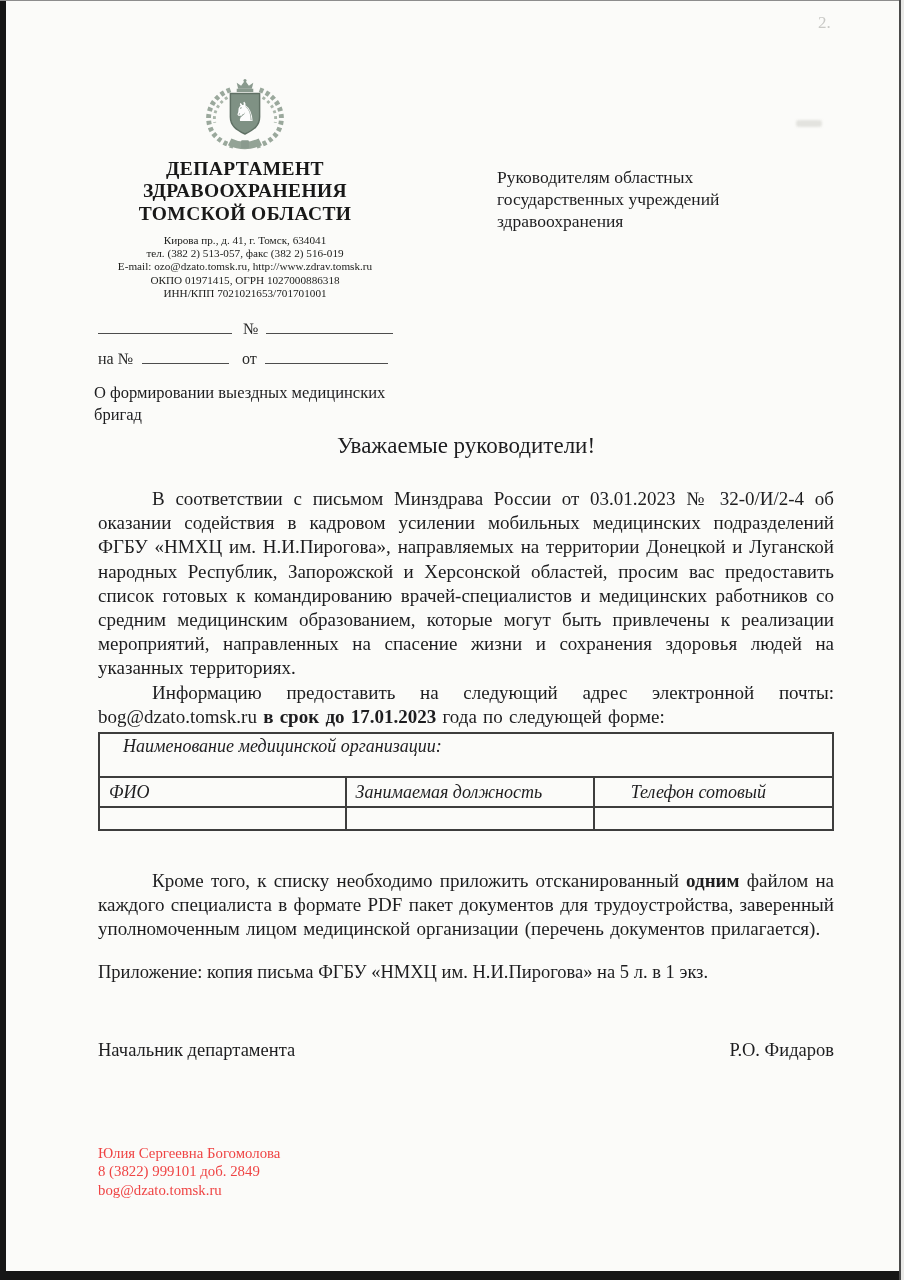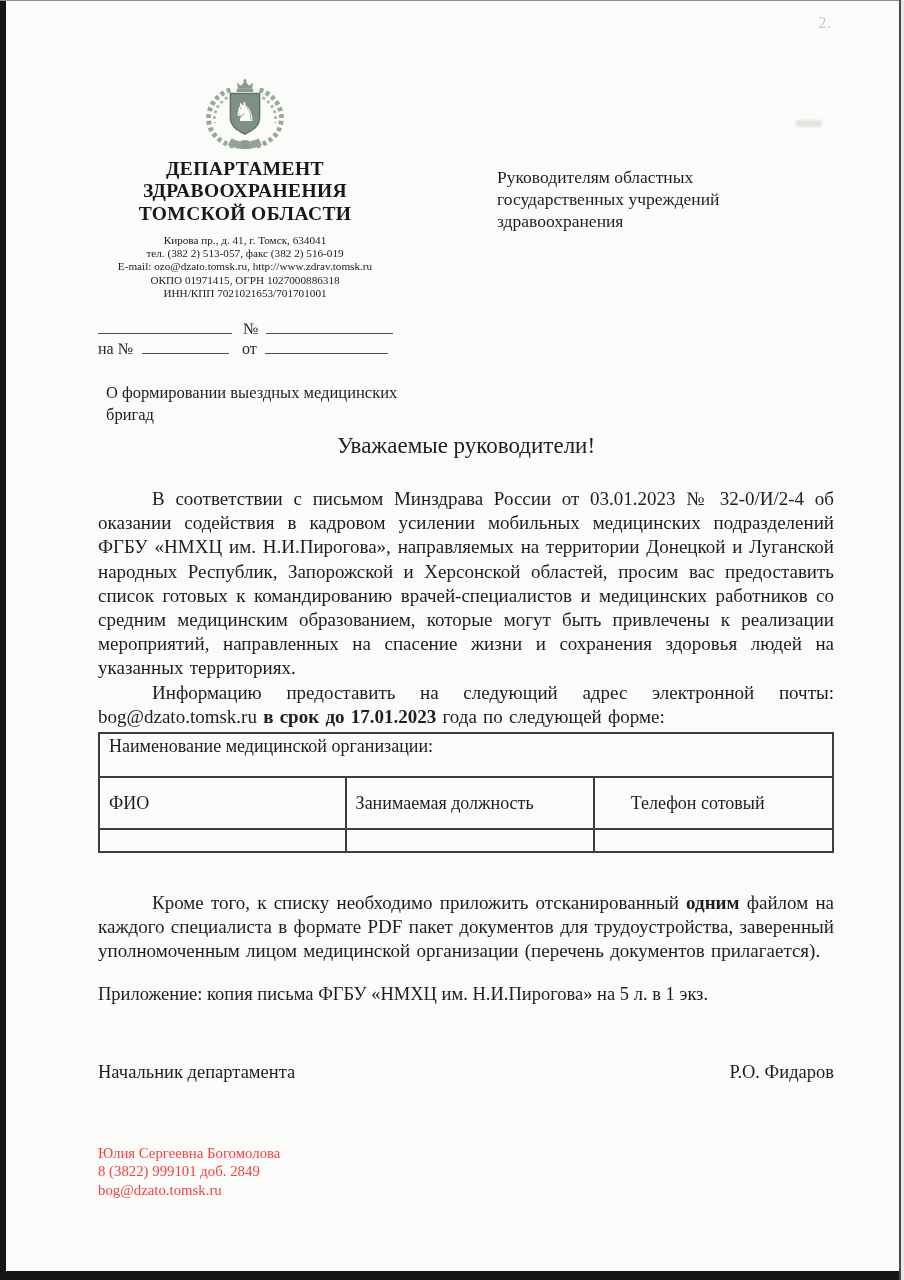--- a/index.html
+++ b/index.html
@@ -20,34 +20,34 @@
   
   .lh-left { position:absolute; left:64px; top:77px; width:350px; text-align:center; }
   .emblem { display:block; margin:0 auto; }
   .org-name { margin-top:4px; font-weight:bold; font-size:19.5px; line-height:22.3px; letter-spacing:0.4px; color:#181818; }
   .contact { margin-top:9px; font-size:11.2px; line-height:13.2px; color:#20211f; }
   .recipient { position:absolute; left:491px; top:165px; font-size:17.5px; line-height:22.2px; }
 
   
   .refs { position:absolute; left:92px; top:317px; font-size:16px; color:#2a2a2a; }
   .blank { display:inline-block; height:15px; border-bottom:1.6px solid #4d4d4d; vertical-align:baseline; }
-  .ref-row2 { margin-top:0; }
+  .ref-row2 { margin-top:10px; }
 
-  .subject { position:absolute; left:100px; top:381px; width:336px; font-size:16.5px; line-height:21.5px; }
+  .subject { position:absolute; left:88px; top:381px; width:336px; font-size:16.5px; line-height:21.5px; }
 
   
   .main { position:absolute; left:92px; top:433px; width:736px; }
   .salutation { text-align:center; font-size:23px; line-height:24px; margin:0 0 29px 0; }
   p.para { margin:0; font-size:19px; line-height:24.2px; text-align:justify; text-indent:54px; word-spacing:1.5px; }
   p.para3 { margin-top:38px; }
 
   table.spec { width:100%; border-collapse:collapse; margin-top:3px; table-layout:fixed; }
   table.spec td { border:2px solid #3d3d3d; font-size:18px; }
-  td.org-cell { height:38px; vertical-align:top; padding:2px 9px; }
-  tr.hdr td { height:26px; padding:12px 9px; vertical-align:middle; }
+  td.org-cell { height:38px; vertical-align:top; padding:2px 23px;font-style:italic; }
+  tr.hdr td { height:26px; padding:1px 9px; vertical-align:middle;font-style:italic; }
   tr.hdr td.c3 { padding-left:36px; }
   tr.empty td { height:19px; }
 
   .attachment { margin:20px 0 8px 0; font-size:18.5px; }
   .sig-row { margin-top:57px; display:flex; justify-content:space-between; font-size:18.5px;gap:12px; }
 
   .executor { position:absolute; left:92px; top:1143px; font-size:14.8px; line-height:18.4px; color:#ef4444; }
 
   
   .art1 { position:absolute; left:812px; top:12px; font-size:17px; color:#c9c9c6; filter:blur(0.6px); }

